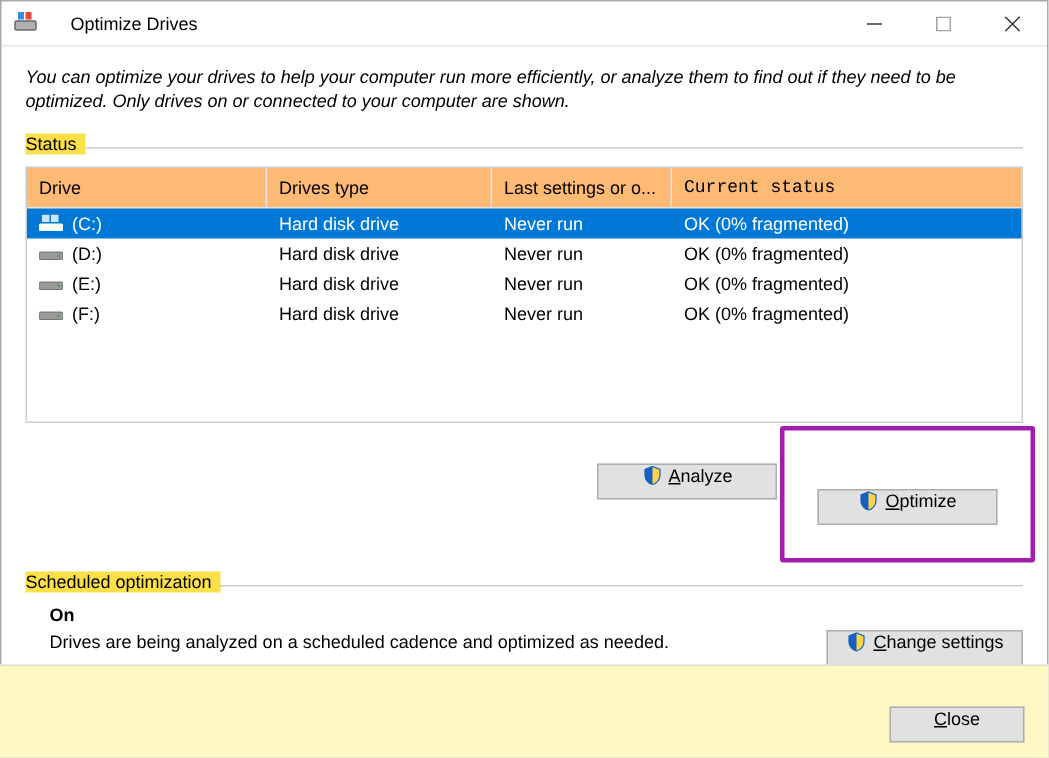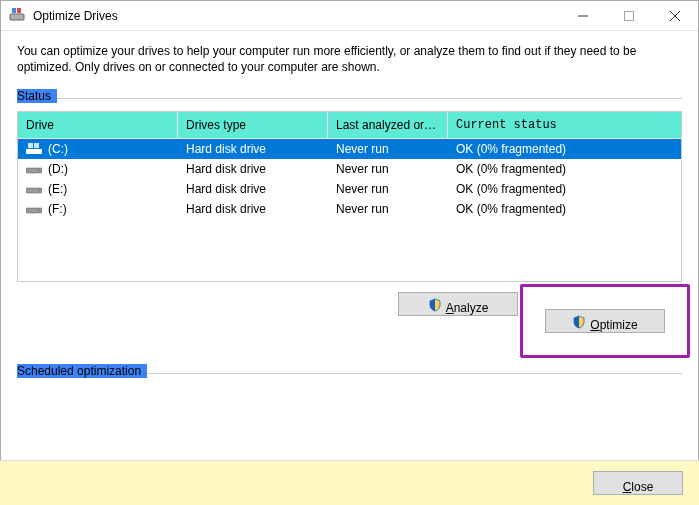--- a/index.html
+++ b/index.html
@@ -14,48 +14,48 @@
     overflow: hidden;
     border: 1px solid #aaa;
   }
   .titlebar {
     height: 30px;
     display: flex;
     align-items: center;
     padding: 0 0 0 8px;
     border-bottom: 1px solid #e5e5e5;
   }
-  .titlebar .title-text { margin-left: 8px; }
+  .titlebar .title-text { margin-left: 22px; }
   .titlebar .spacer { flex: 1; }
   .tbtn {
     width: 46px; height: 30px;
     display: flex; align-items: center; justify-content: center;
     color: #333;
   }
   .tbtn svg { stroke: #333; }
   .content { padding: 12px 16px 0 16px; }
-  .desc { line-height: 1.35; margin-bottom: 14px; }
+  .desc { line-height: 1.35; margin-bottom: 14px; font-style: italic; }
   .section-label { margin-bottom: 2px; }
   .section-label.underlined {
     position: relative; padding-bottom: 2px;
   }
   .section-label.underlined .line {
     position:absolute; left: 0; right:0; top: 9px;
     border-top: 1px solid #ccc;
   }
   .section-label.underlined span.txt {
-    position: relative; background: #3b82f6; padding-right: 6px; z-index: 1;
+    position: relative; background: #fde047; padding-right: 6px; z-index: 1;
   }
   .grid {
     border: 1px solid #ccc;
     margin-top: 6px;
   }
   .grid-head {
     display: flex;
-    background: #5eead4;
+    background: #fdba74;
     border-bottom: 1px solid #e5e5e5;
   }
   .grid-head .col {
     padding: 6px 8px;
     border-right: 1px solid #e5e5e5;
     white-space: nowrap;
     overflow: hidden;
     text-overflow: ellipsis;
   }
   .grid-head .col:last-child { border-right: none; font-family: Liberation Mono, monospace; }
@@ -82,25 +82,26 @@
     justify-content: flex-end;
     gap: 10px;
     padding: 10px 0 8px 0;
   }
   .btn {
     min-width: 120px;
     height: 24px;
     border: 1px solid #adadad;
     background: #e1e1e1;
     display: inline-flex;
-    align-items: flex-end;
+    align-items: flex-start;
     justify-content: center;
     gap: 4px;
     font: inherit;
     padding: 0 12px;
+    margin-top: 17px;
   }
   .btn .uline { text-decoration: underline; }
   .highlight-box {
     border: 3px solid #a21caf;
     padding: 22px;
     margin: -8px;
     border-radius: 2px;
   }
   .sched {
     margin-top: 6px;
@@ -155,21 +156,21 @@
   <div class="desc">You can optimize your drives to help your computer run more efficiently, or analyze them to find out if they need to be optimized. Only drives on or connected to your computer are shown.</div>
 
   <div class="section-label underlined">
     <span class="txt">Status</span><span class="line"></span>
   </div>
 
   <div class="grid">
     <div class="grid-head">
       <div class="col col-drive">Drive</div>
       <div class="col col-media">Drives type</div>
-      <div class="col col-last">Last analyzed or o...</div>
+      <div class="col col-last">Last settings or o...</div>
       <div class="col col-stat">Current status</div>
     </div>
     <div class="grid-body" id="grid-body">
         <div class="row selected">
           <div class="cell col-drive">
             <span class="drive-icon">
               <svg width="16" height="12" viewBox="0 0 16 12">
                 <rect x="0" y="6" width="16" height="5" rx="1" fill="#fff"></rect>
                 <rect x="2" y="0" width="5" height="5" fill="#cde6ff"></rect>
                 <rect x="8" y="0" width="5" height="5" fill="#cde6ff"></rect>
@@ -248,20 +249,36 @@
         <span><span class="uline">O</span><span>ptimize</span></span>
       </button>
     </span>
   </div>
 
   <div class="section-label underlined" style="margin-top:6px">
     <span class="txt">Scheduled optimization</span><span class="line"></span>
   </div>
 
   <div class="sched">
+    <div class="sched-left">
+      <div class="on">On</div>
+      <div class="line2">Drives are being analyzed on a scheduled cadence and optimized as needed.</div>
+      <div>Frequency: Weekly</div>
+    </div>
+    <div>
+      <button class="btn" style="min-width:130px">
+        <span>
+          <svg width="14" height="14" viewBox="0 0 14 14">
+              <path d="M7 1 L12 3 V7 C12 10 9.5 12.5 7 13 C4.5 12.5 2 10 2 7 V3 Z" fill="#ffd24a" stroke="#1560c0" stroke-width="0.8"></path>
+              <path d="M7 1 L7 13 C4.5 12.5 2 10 2 7 V3 Z" fill="#1560c0"></path>
+            </svg>
+        </span>
+        <span><span class="uline">C</span><span>hange settings</span></span>
+      </button>
+    </div>
   </div>
 </div>
 
 <div class="footer">
   <button class="btn" style="min-width:90px">
     <span><span class="uline">C</span><span>lose</span></span>
   </button>
 </div>
 
 </body></html>

